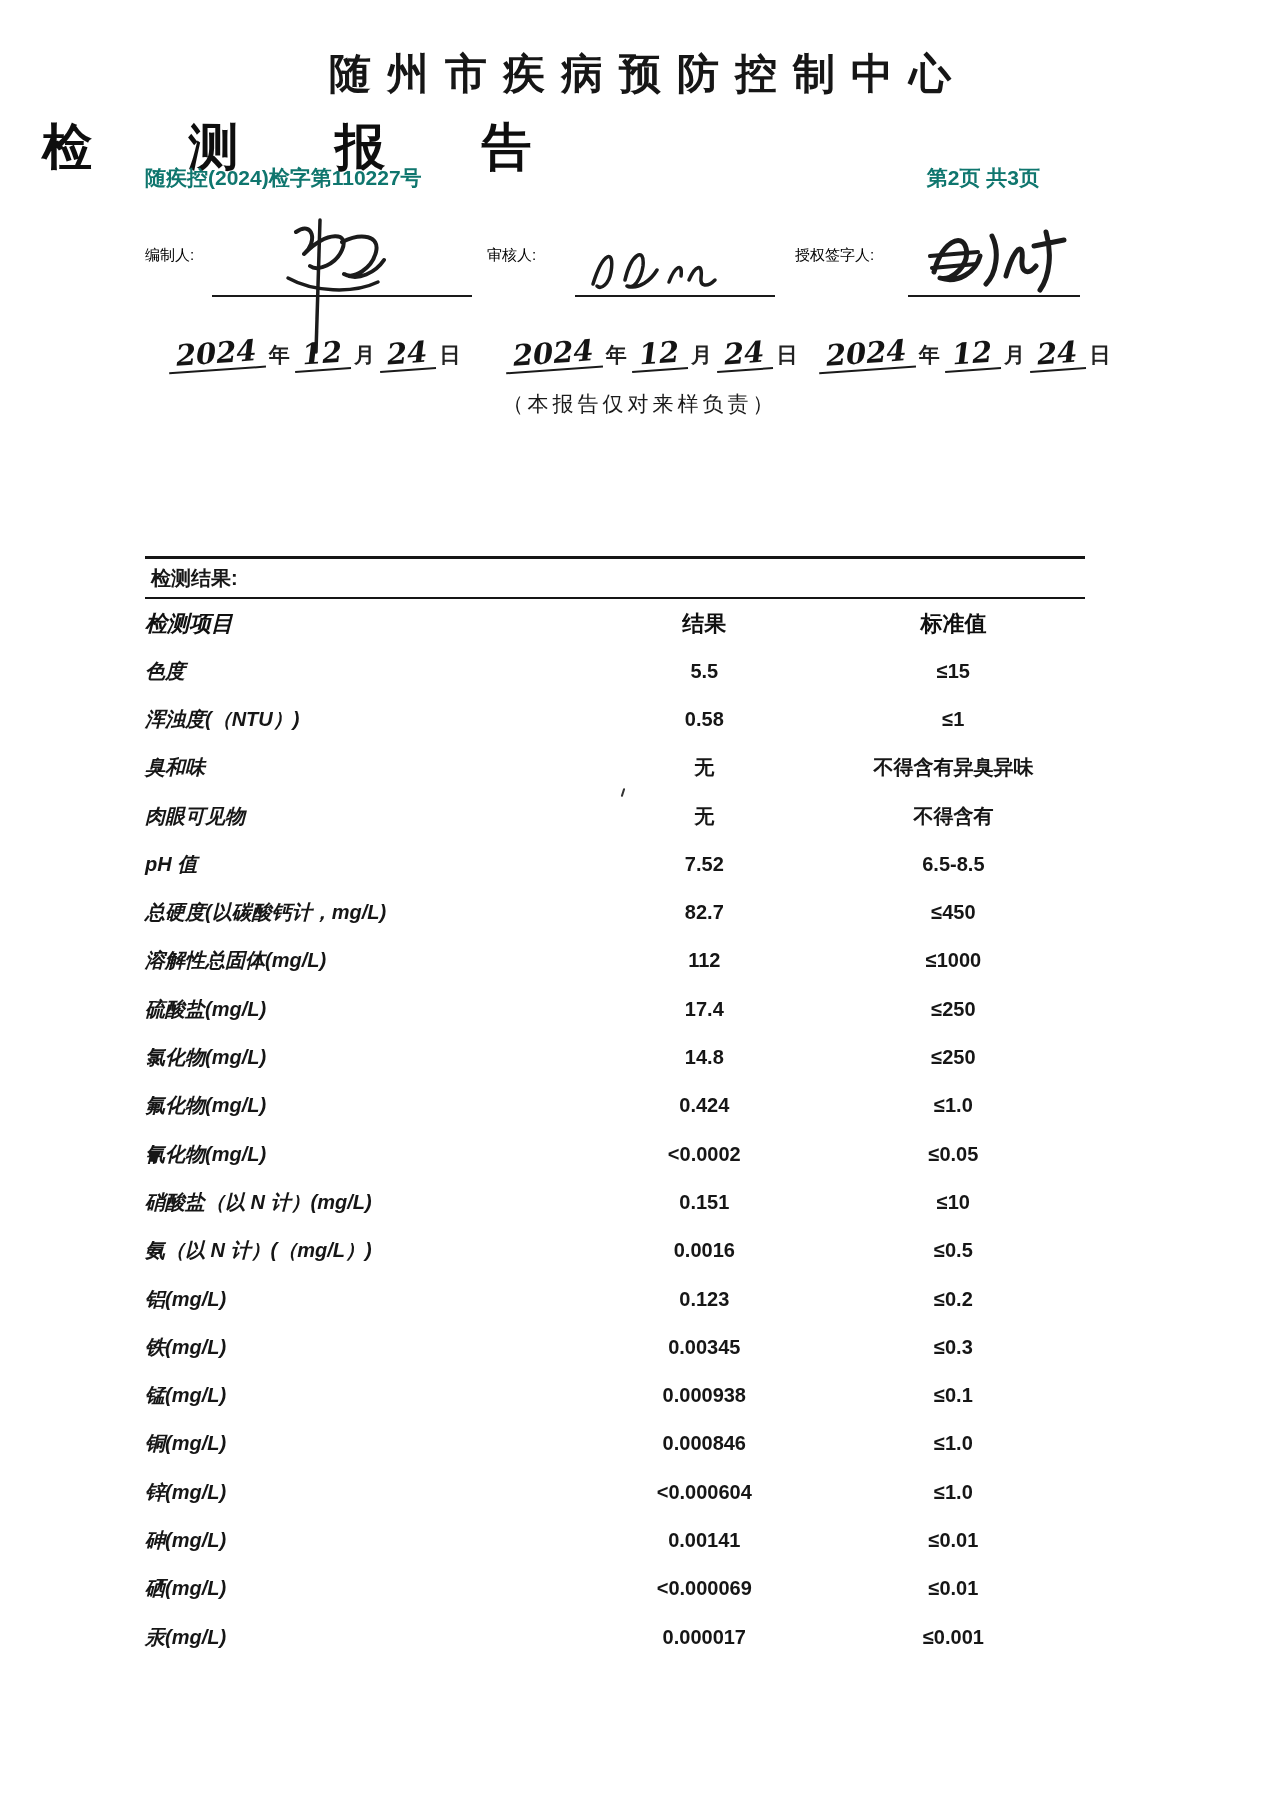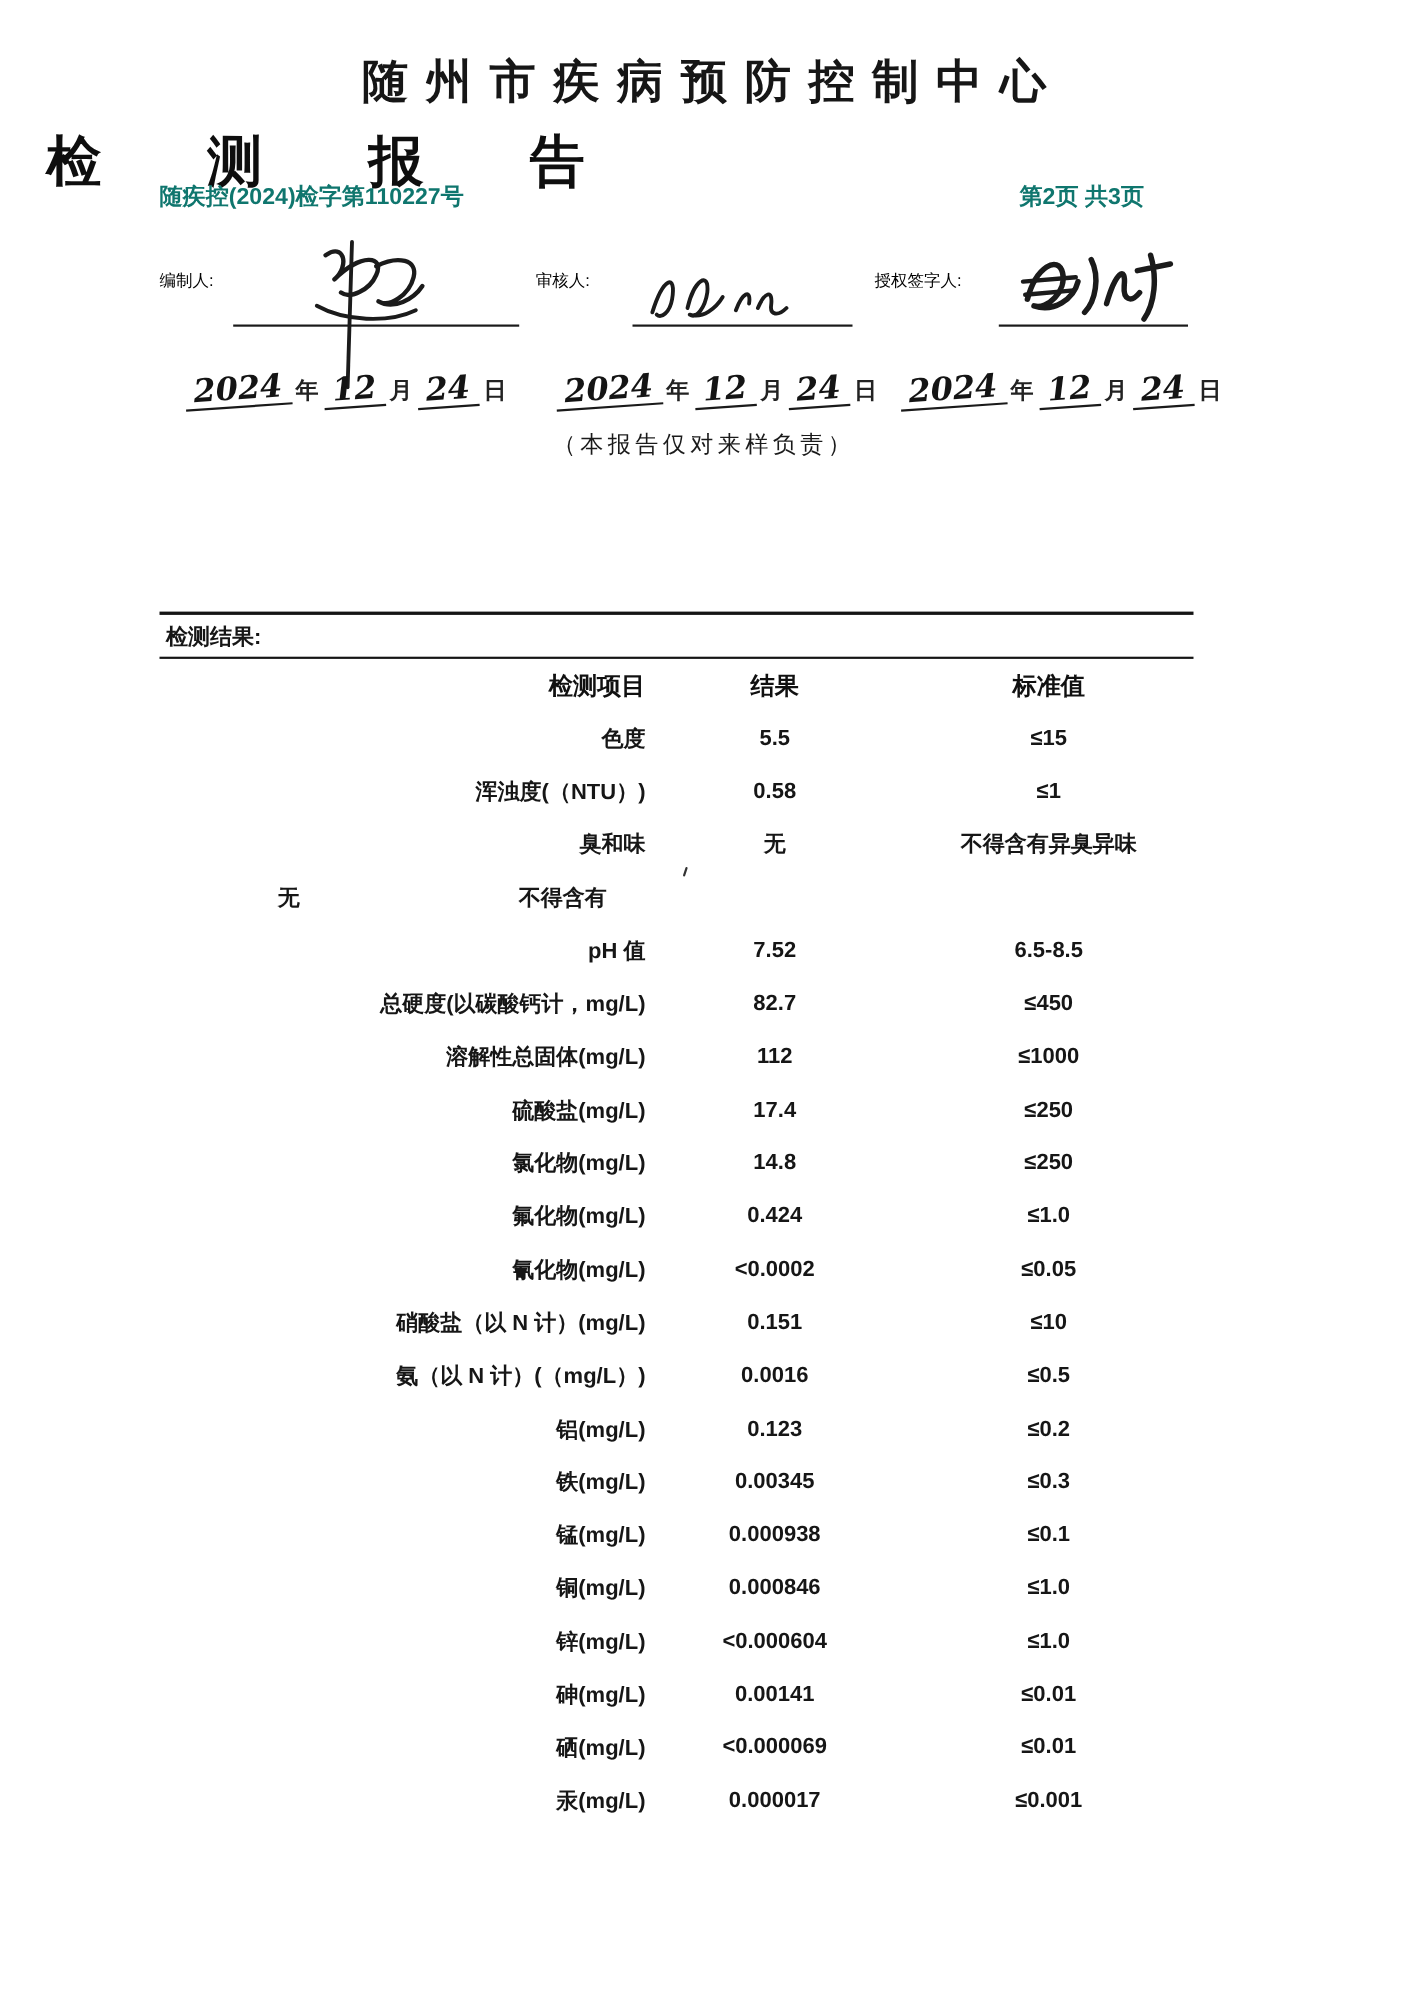--- a/index.html
+++ b/index.html
@@ -42,21 +42,21 @@
     font-size:21px;font-weight:normal;letter-spacing:4px;color:#1a1a1a;
   }
   
   .results{position:absolute;left:145px;top:556px;width:940px;}
   .rule-thick{height:3px;background:#151515;}
   .rule-thin{height:2px;background:#151515;}
   .section-label{font-size:20px;font-weight:bold;padding:6px 0 5px 6px;color:#161616;}
   .thead{display:flex;font-size:22px;font-weight:bold;padding:10px 0 6px 0;color:#101010;}
   .tbody{margin-top:2px;}
   .trow{display:flex;height:48.3px;align-items:center;font-size:20px;font-weight:600;color:#161616;}
-  .c0{width:47%;text-align:right;}
+  .c0{width:47%;text-align:left;font-style:italic;}
   .c1{width:25%;text-align:center;font-family:"Liberation Sans",sans-serif;}
   .c2{width:28%;text-align:center;}
   .artifact{
     position:absolute;left:622px;top:788px;width:2px;height:9px;
     background:#333;transform:rotate(18deg);border-radius:1px;
   }
 </style>
 </head>
 <body>
 
@@ -144,20 +144,21 @@
           <div class="c0">浑浊度(（NTU）)</div>
           <div class="c1">0.58</div>
           <div class="c2">≤1</div>
         </div>
         <div class="trow">
           <div class="c0">臭和味</div>
           <div class="c1">无</div>
           <div class="c2">不得含有异臭异味</div>
         </div>
         <div class="trow">
+          <div class="c0">肉眼可见物</div>
           <div class="c1">无</div>
           <div class="c2">不得含有</div>
         </div>
         <div class="trow">
           <div class="c0">pH 值</div>
           <div class="c1">7.52</div>
           <div class="c2">6.5-8.5</div>
         </div>
         <div class="trow">
           <div class="c0">总硬度(以碳酸钙计，mg/L)</div>

